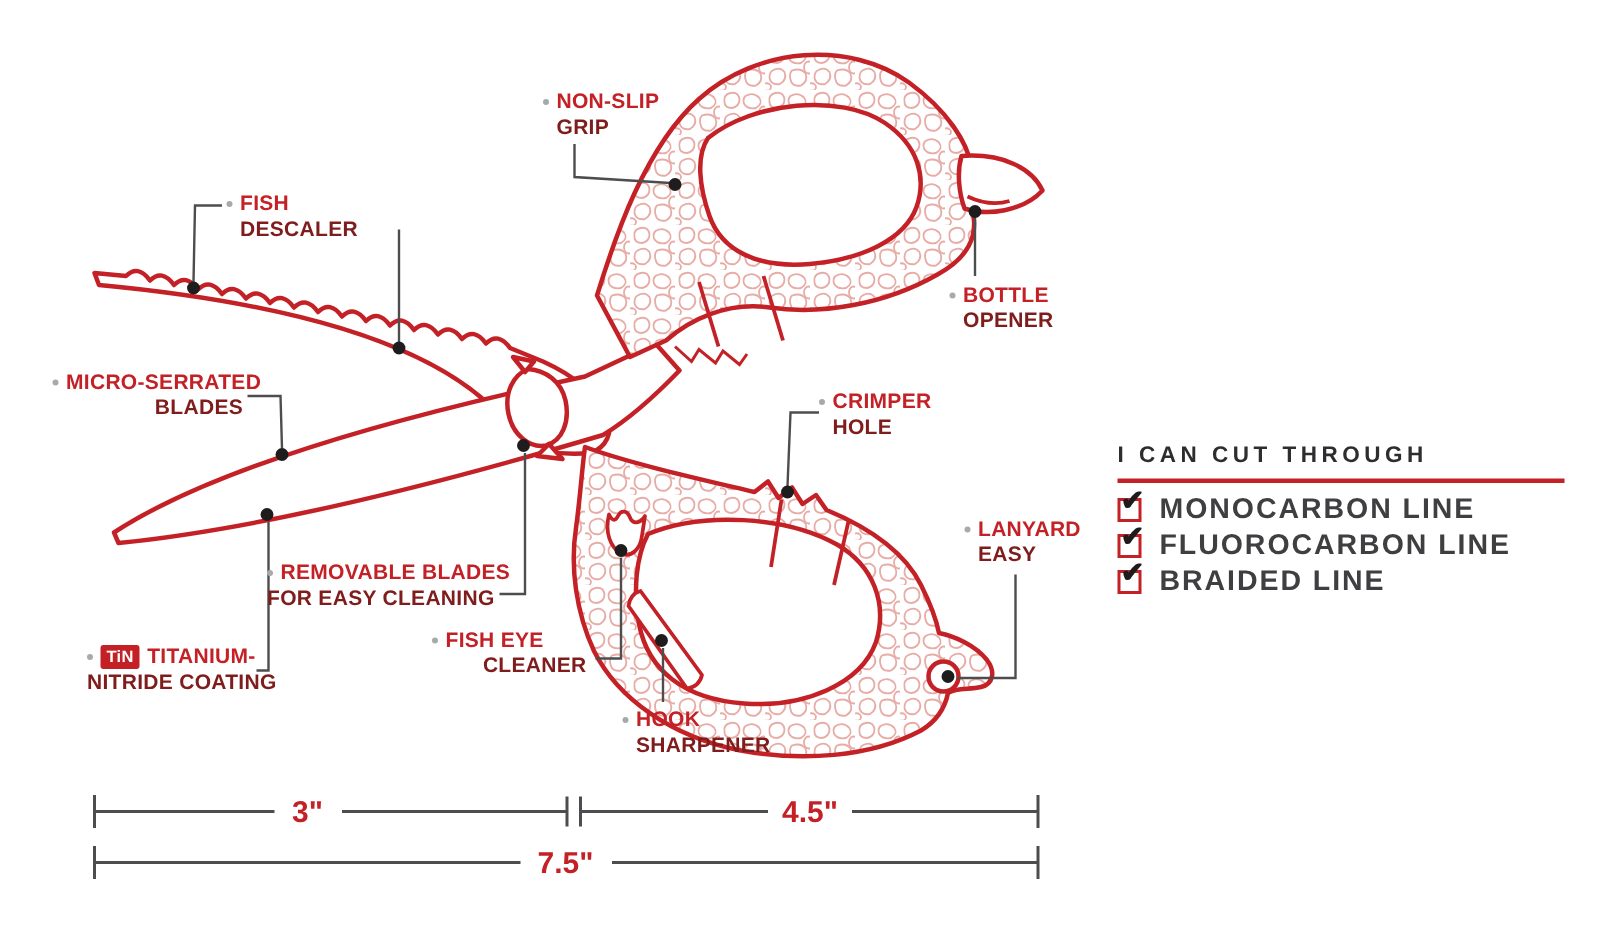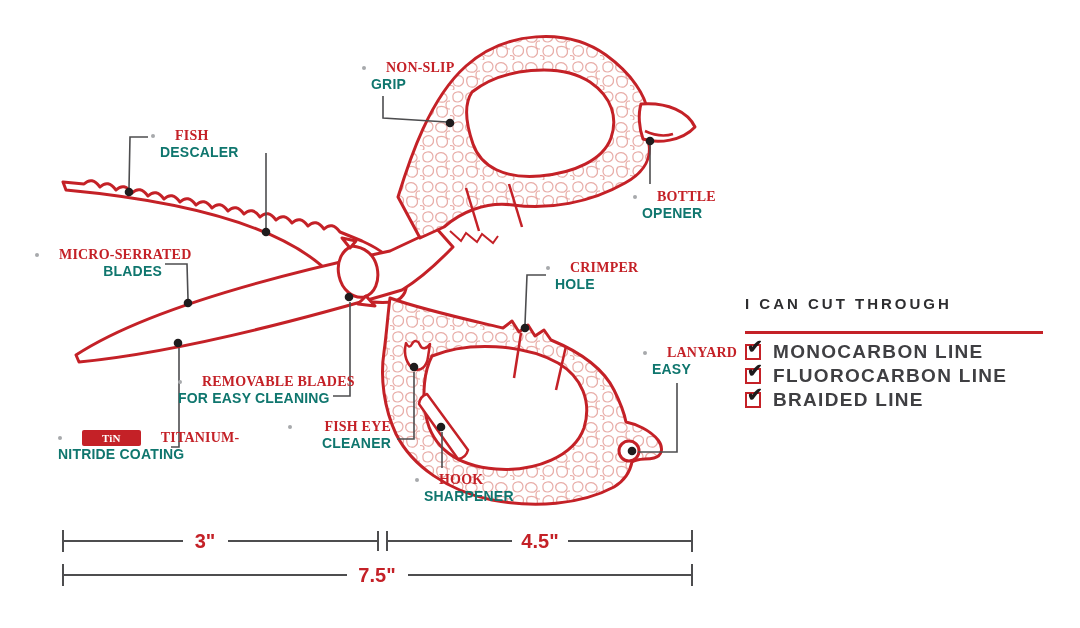--- a/index.html
+++ b/index.html
@@ -2,32 +2,32 @@
 <html><head>
 <meta charset="utf-8">
 <style>
   html,body{margin:0;padding:0;background:#ffffff;}
   body{width:1080px;height:628px;overflow:hidden;font-family:"Liberation Sans",sans-serif;}
   .stage{position:relative;width:1080px;height:628px;background:#fff;}
   svg.art{position:absolute;left:0;top:0;}
 
   
   .lbl{position:absolute;font-weight:bold;font-size:14px;line-height:17px;letter-spacing:.2px;white-space:nowrap;}
-  .lbl .row{display:flex;align-items:center;gap:20px;font-family:Liberation Serif, serif;}
-  .lbl .row.ra{justify-content:space-between;}
+  .lbl .row{display:flex;align-items:center;gap:5px;}
+  .lbl .row.ra{justify-content:flex-start;}
   .lbl .red{color:#C42127;}
-  .lbl .blk{color:#0f766e;}
+  .lbl .blk{color:#7f1d1d;}
   .lbl .blk.indent{margin-left:9px;}
   .lbl.right{text-align:right;}
   .bullet{width:4px;height:4px;border-radius:50%;background:#A7A9AC;flex:0 0 auto;}
-  .badge{background:#C42127;color:#ffffff;font-size:11px;line-height:14px;font-weight:bold;padding:1px 20px;border-radius:2px;display:inline-block;}
+  .badge{background:#C42127;color:#ffffff;font-size:11px;line-height:14px;font-weight:bold;padding:1px 4px;border-radius:2px;display:inline-block;}
 
   
   .sidebar{position:absolute;left:745px;top:295px;width:298px;}
-  .sb-title{font-size:15px;font-weight:bold;letter-spacing:3px;color:#2D2D2F;padding-bottom:19px;border-bottom:3px solid #C42127;}
+  .sb-title{font-size:15px;font-weight:bold;letter-spacing:3px;color:#2D2D2F;padding-bottom:7px;border-bottom:3px solid #C42127;}
   .sb-list{margin-top:10px;display:flex;flex-direction:column;gap:8px;}
   .sb-item{display:flex;align-items:center;gap:12px;height:16px;}
   .cb{width:12px;height:12px;border:2px solid #C42127;display:inline-block;position:relative;flex:0 0 auto;}
   .cb .tick{position:absolute;left:0px;top:-9px;font-size:19px;font-weight:bold;color:#1E1B1C;line-height:19px;}
   .sb-label{font-size:19px;font-weight:bold;letter-spacing:1.3px;color:#3F3F42;}
 </style>
 </head>
 <body>
 
 <div class="stage">

